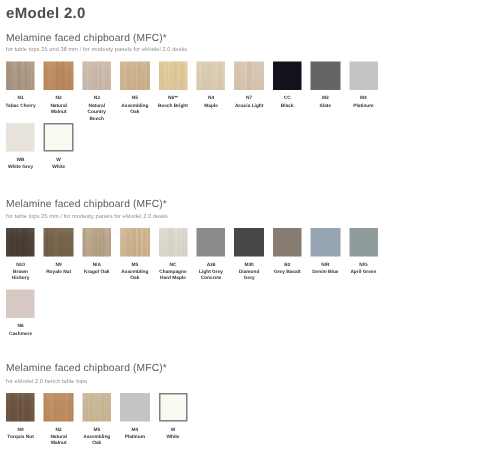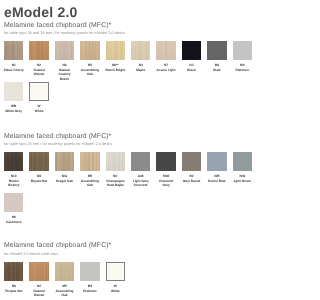--- a/index.html
+++ b/index.html
@@ -1,18 +1,18 @@
 <!DOCTYPE html>
 <html><head>
 <meta charset="utf-8">
 <style>
   html,body{margin:0;padding:0;background:#ffffff;}
   body{width:257px;height:300px;font-family:"Liberation Sans",sans-serif;overflow:hidden;-webkit-font-smoothing:antialiased;text-rendering:geometricPrecision;}
   .page{position:relative;width:257px;height:300px;background:#fff;}
-  .page-title{position:absolute;left:4px;top:3.6px;font-size:14px;font-weight:bold;color:#4d4d4d;letter-spacing:0.2px;}
+  .page-title{position:absolute;left:4px;top:3.6px;font-size:10px;font-weight:bold;color:#4d4d4d;letter-spacing:0.2px;}
   .section{position:absolute;left:0;top:0;width:257px;height:300px;pointer-events:none;}
   .section > *{pointer-events:auto;}
   .sec-head{position:absolute;left:4px;font-size:6.85px;color:#5a5a5a;letter-spacing:0.1px;white-space:nowrap;}
   .sec-sub{position:absolute;left:4px;font-size:3.75px;color:#8f8f8f;letter-spacing:0.05px;white-space:nowrap;}
   .cell{position:absolute;width:25.4px;}
   .sw{position:absolute;left:0;top:0;width:19.4px;height:19.3px;overflow:hidden;}
   .lbl{position:absolute;left:-1.05px;width:21.5px;text-align:center;top:22.2px;}
   .code{display:block;font-size:3.2px;line-height:4.7px;font-weight:bold;color:#333;}
   .nm{display:block;font-size:3.2px;line-height:4.4px;font-weight:bold;color:#333;}
 </style>

